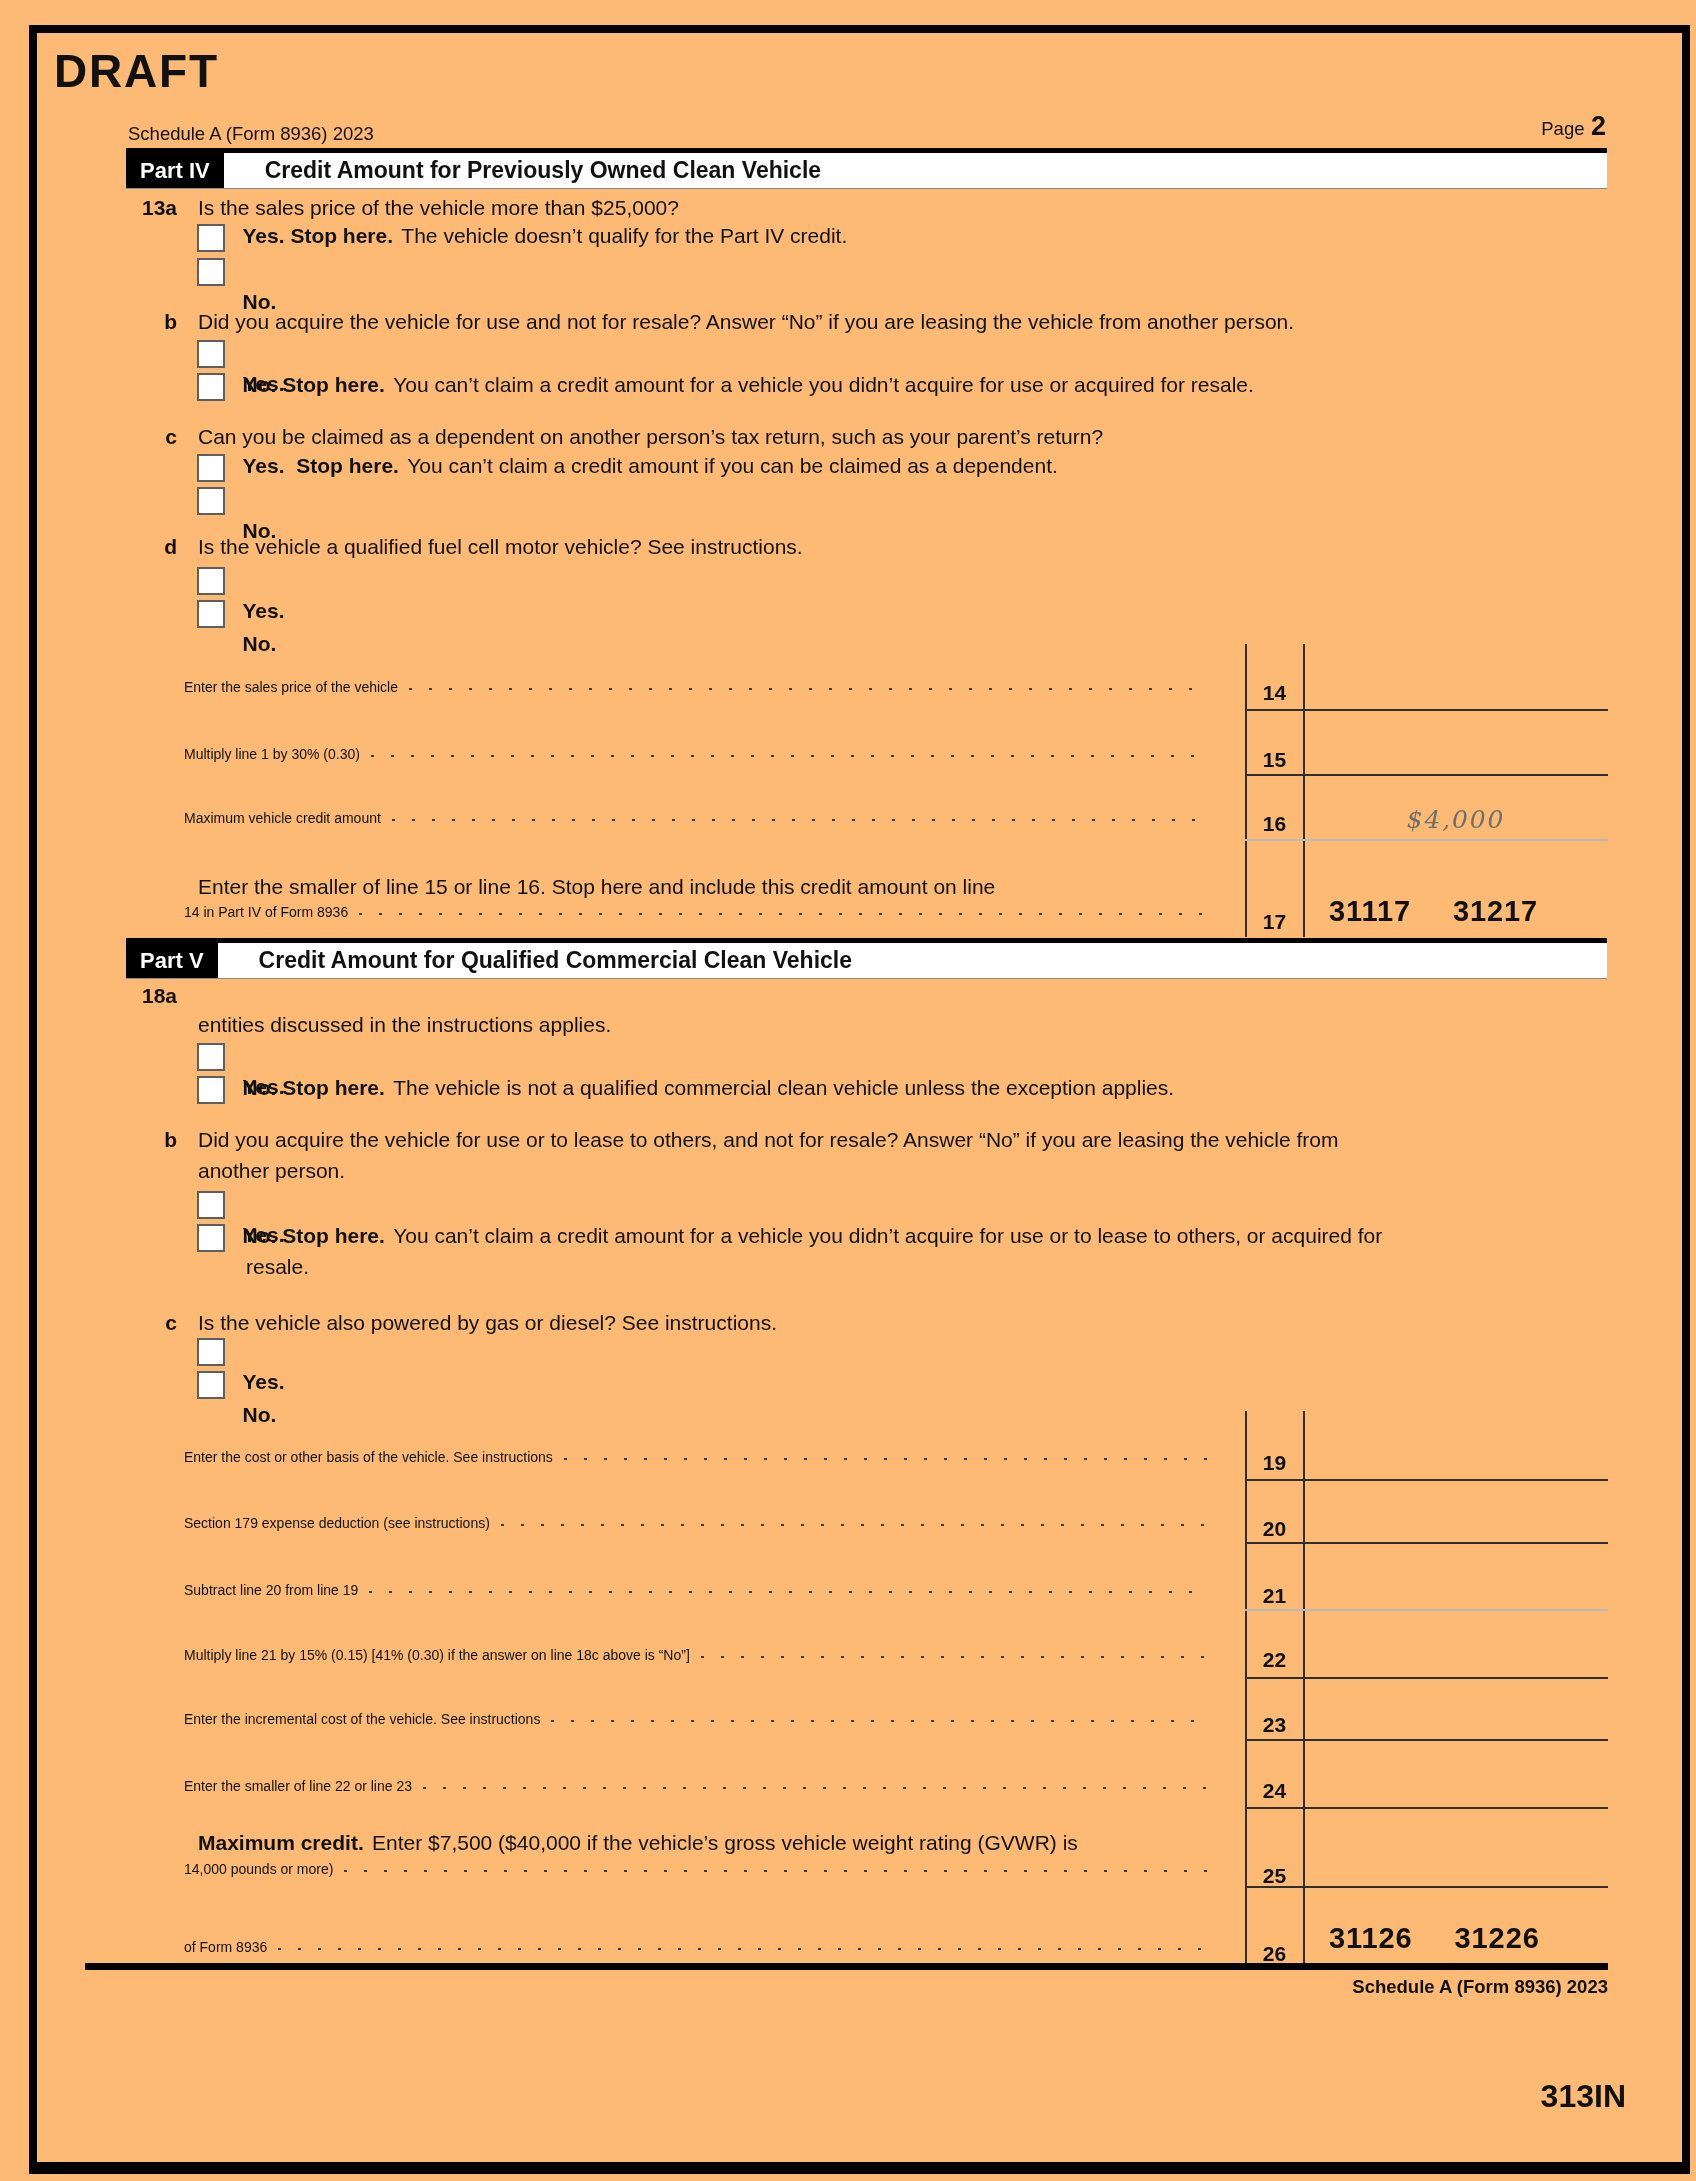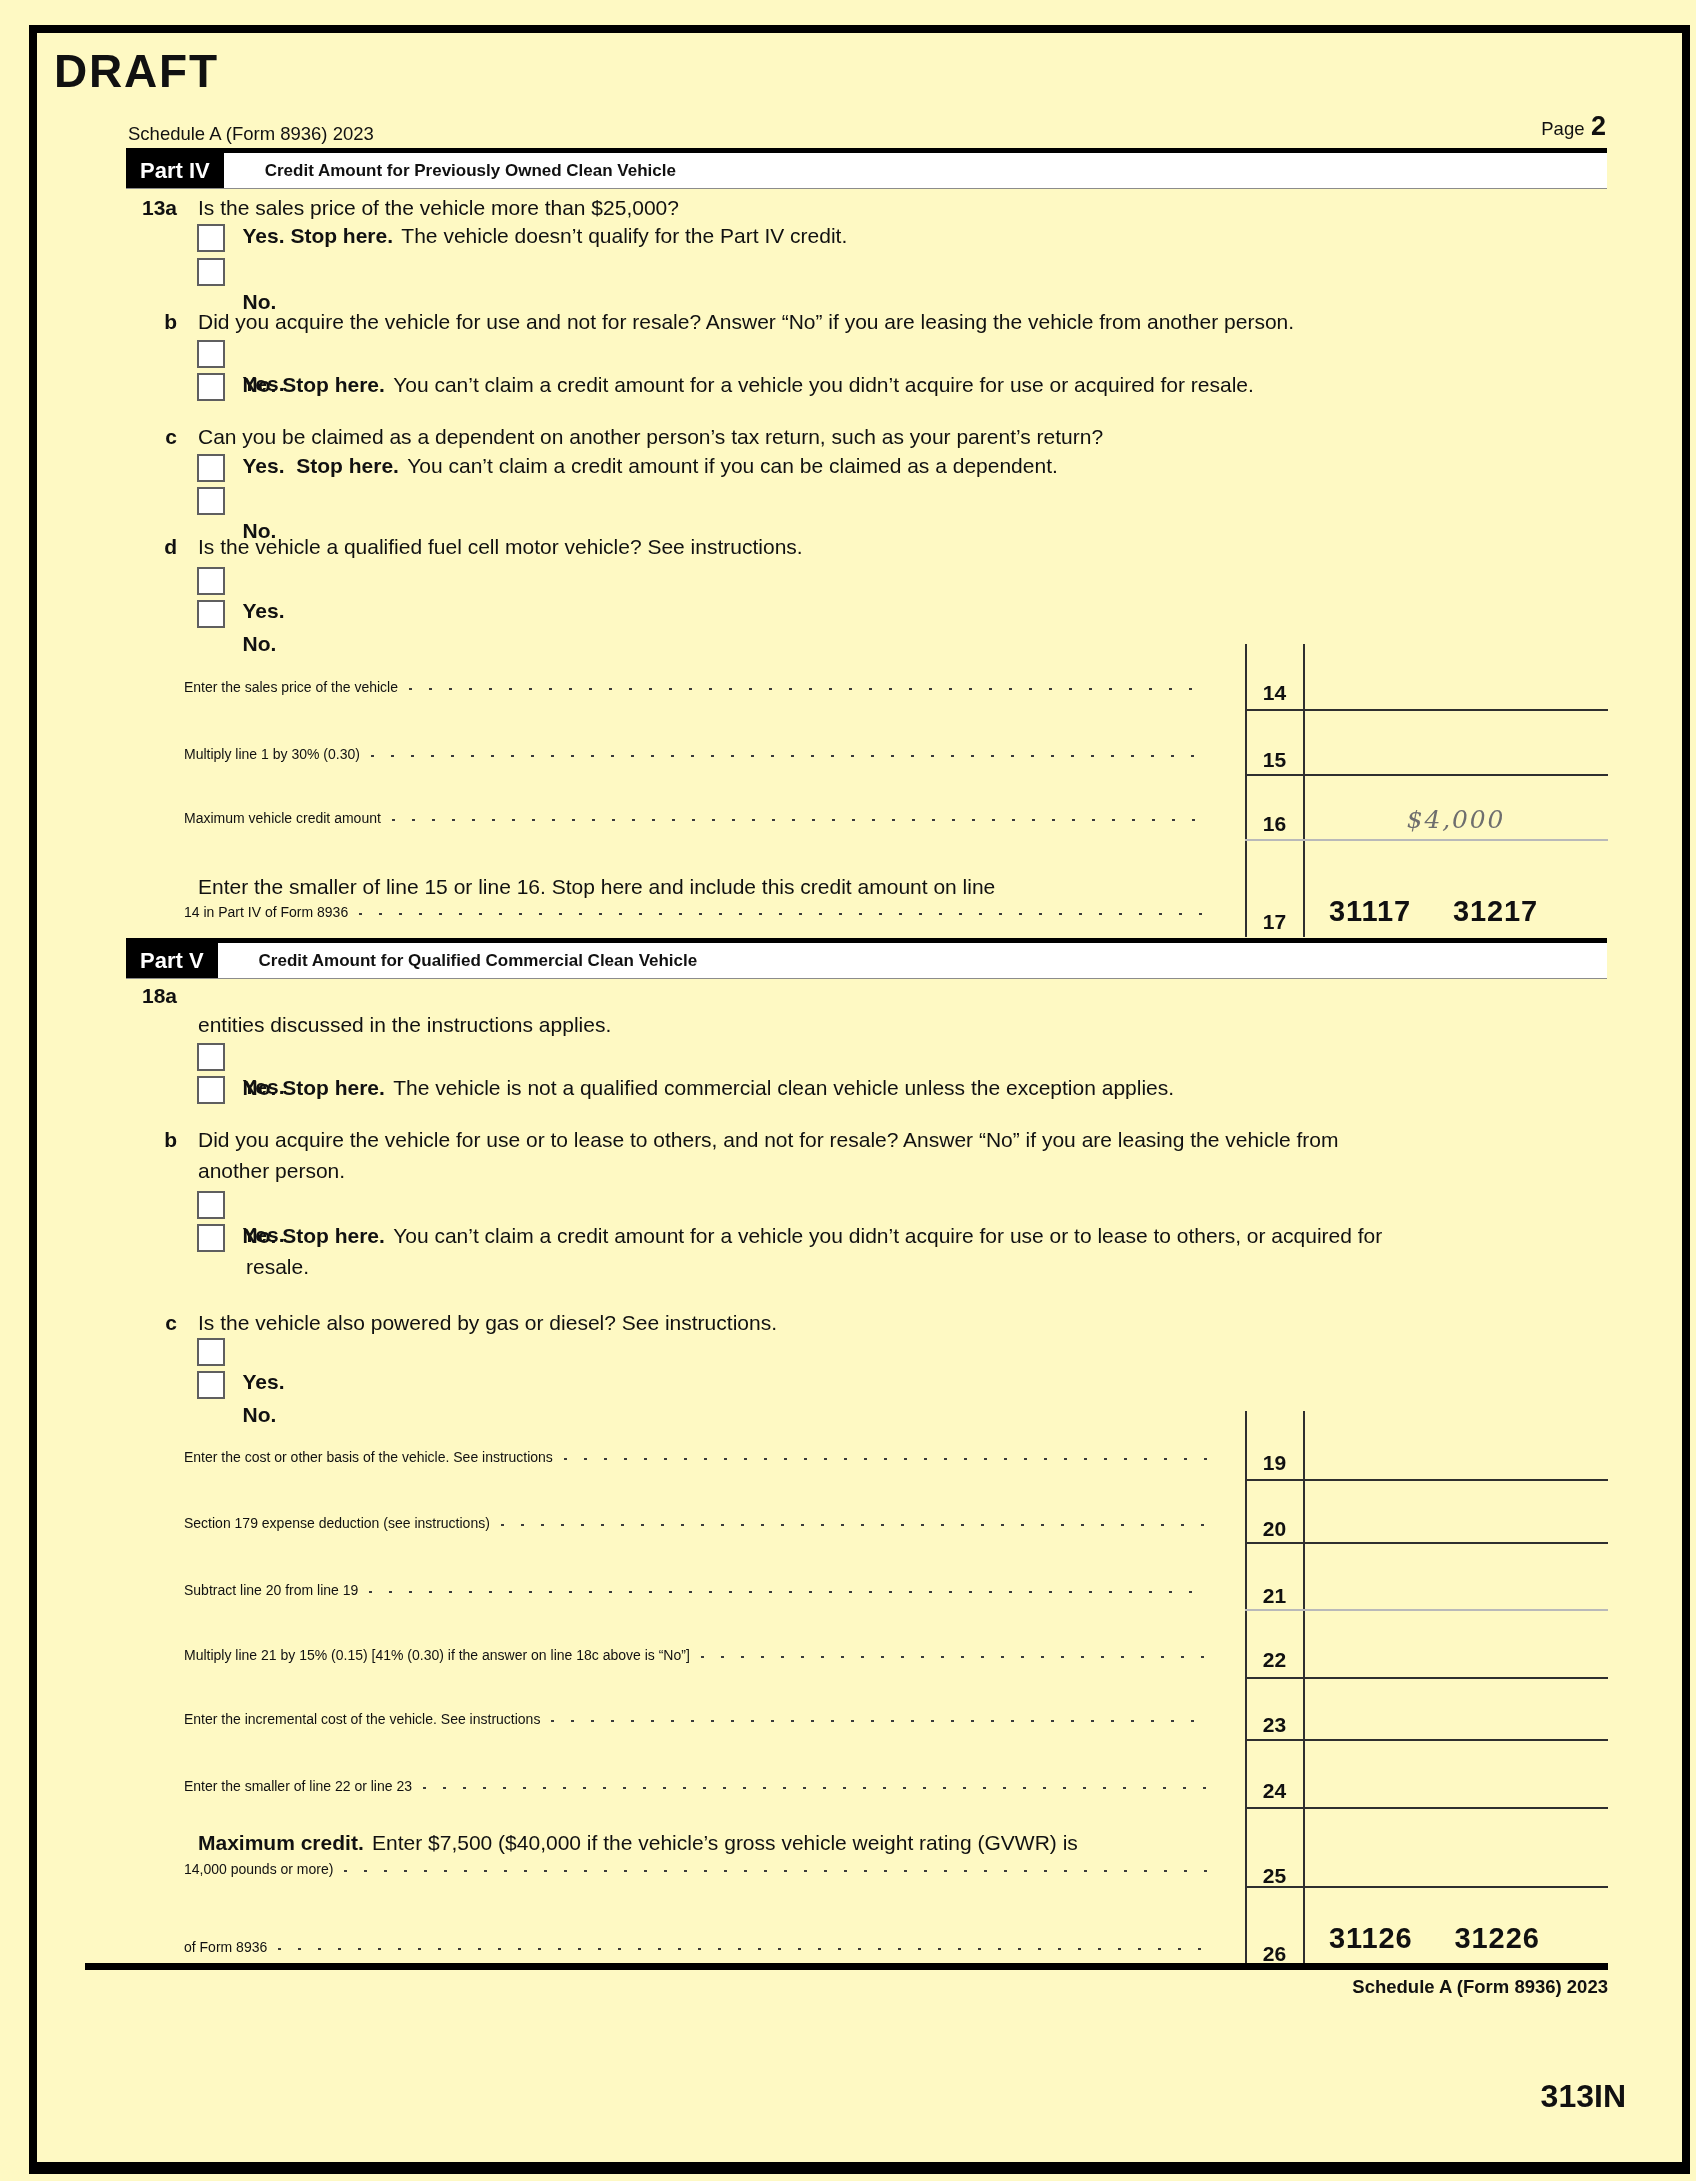--- a/index.html
+++ b/index.html
@@ -1,29 +1,29 @@
 <!DOCTYPE html>
 <html style="font-size:14.8px"><head>
 <meta charset="utf-8">
 <style>
   html,body{margin:0;padding:0;background:#fff;}
-  .page{position:relative;width:1696px;height:2182px;background:#fef9c3;
+  .page{position:relative;width:1696px;height:2182px;background:#fdba74;
         font-family:"Liberation Sans",sans-serif;color:#111;overflow:hidden;}
   .frame{position:absolute;left:29px;top:25px;right:6.5px;bottom:8.3px;
          border:8.3px solid #000;border-bottom-width:12px;}
   .draft{position:absolute;left:54px;top:44px;font-size:46px;font-weight:bold;letter-spacing:1.8px;}
   .hdr-id{position:absolute;left:128px;top:123px;font-size:18.5px;}
   .hdr-page{position:absolute;left:1329px;top:111px;width:277px;text-align:right;font-size:18.5px;}
   .hdr-page .pgnum{font-size:27px;font-weight:bold;margin-left:6.5px;}
   .partbar{position:absolute;left:126px;width:1481px;height:41px;box-sizing:border-box;
            border-top:5.5px solid #000;border-bottom:1.8px solid #8c8c8c;background:#fff;
            display:flex;align-items:stretch;}
   .partlabel{background:#000;color:#fff;font-weight:bold;font-size:22px;
              display:flex;align-items:center;padding:0 14px;}
-  .parttitle{font-weight:bold;font-size:17px;display:flex;align-items:center;margin-left:41px;}
+  .parttitle{font-weight:bold;font-size:23px;display:flex;align-items:center;margin-left:41px;}
   .qnum{position:absolute;left:83px;width:94px;text-align:right;font-weight:bold;font-size:21px;}
   .qtext{position:absolute;left:198px;font-size:21px;white-space:nowrap;}
   .cbrow{position:absolute;left:197px;display:flex;align-items:flex-start;font-size:21px;}
   .cbrow .b{white-space:pre-wrap;margin-top:32px;}
   .checkbox{width:24px;height:24px;border:2.8px solid #5f5f5f;background:#fff;
             margin-right:17.5px;flex:none;margin-top:0px;}
   .b{font-weight:bold;}
   .rest{margin-left:8.3px;}
   .amtrow{position:absolute;left:184px;width:1029px;display:flex;font-size:14px;}
   .amtrow .lbl{white-space:nowrap;}

